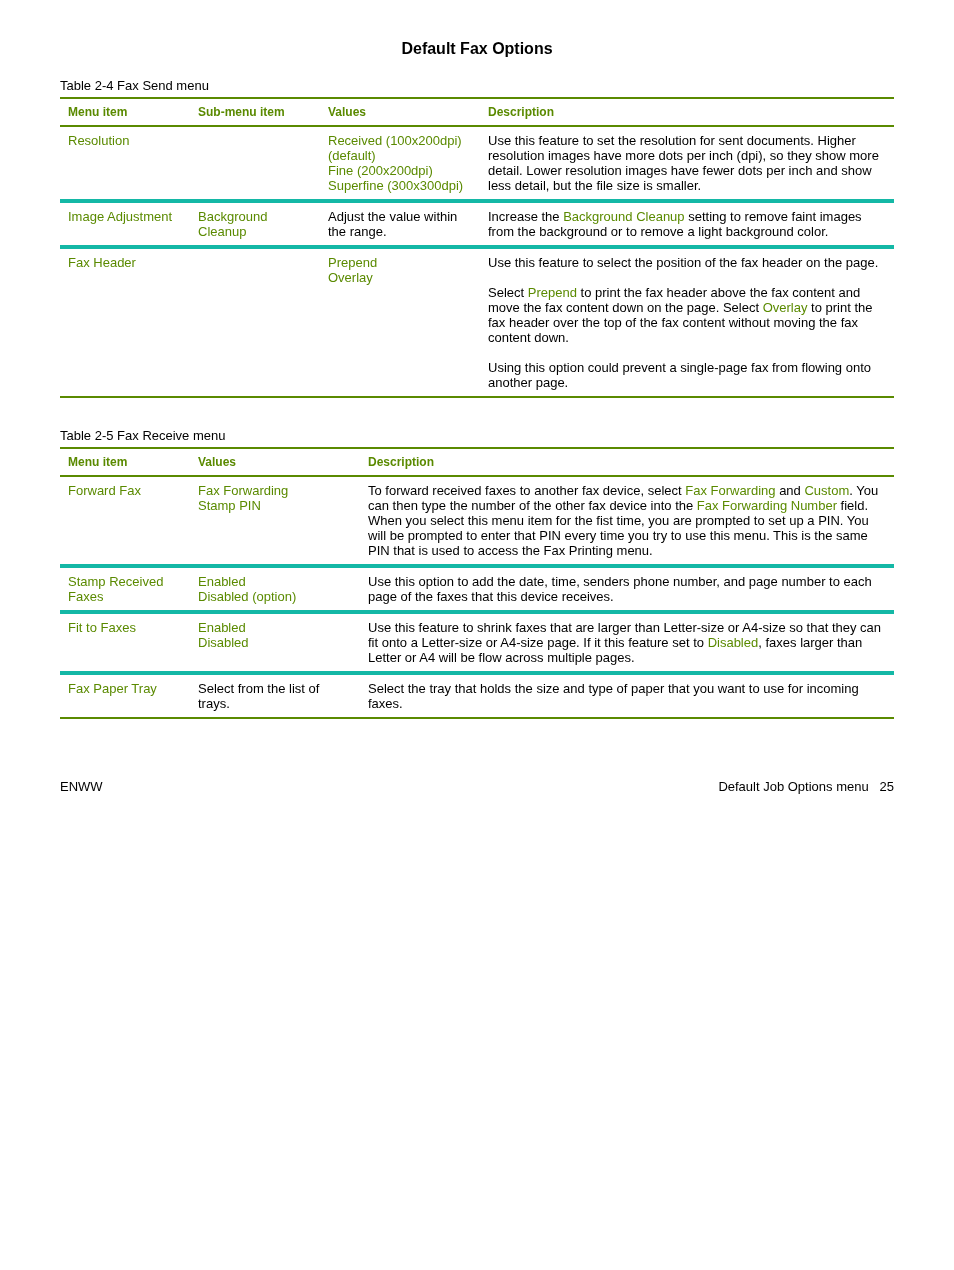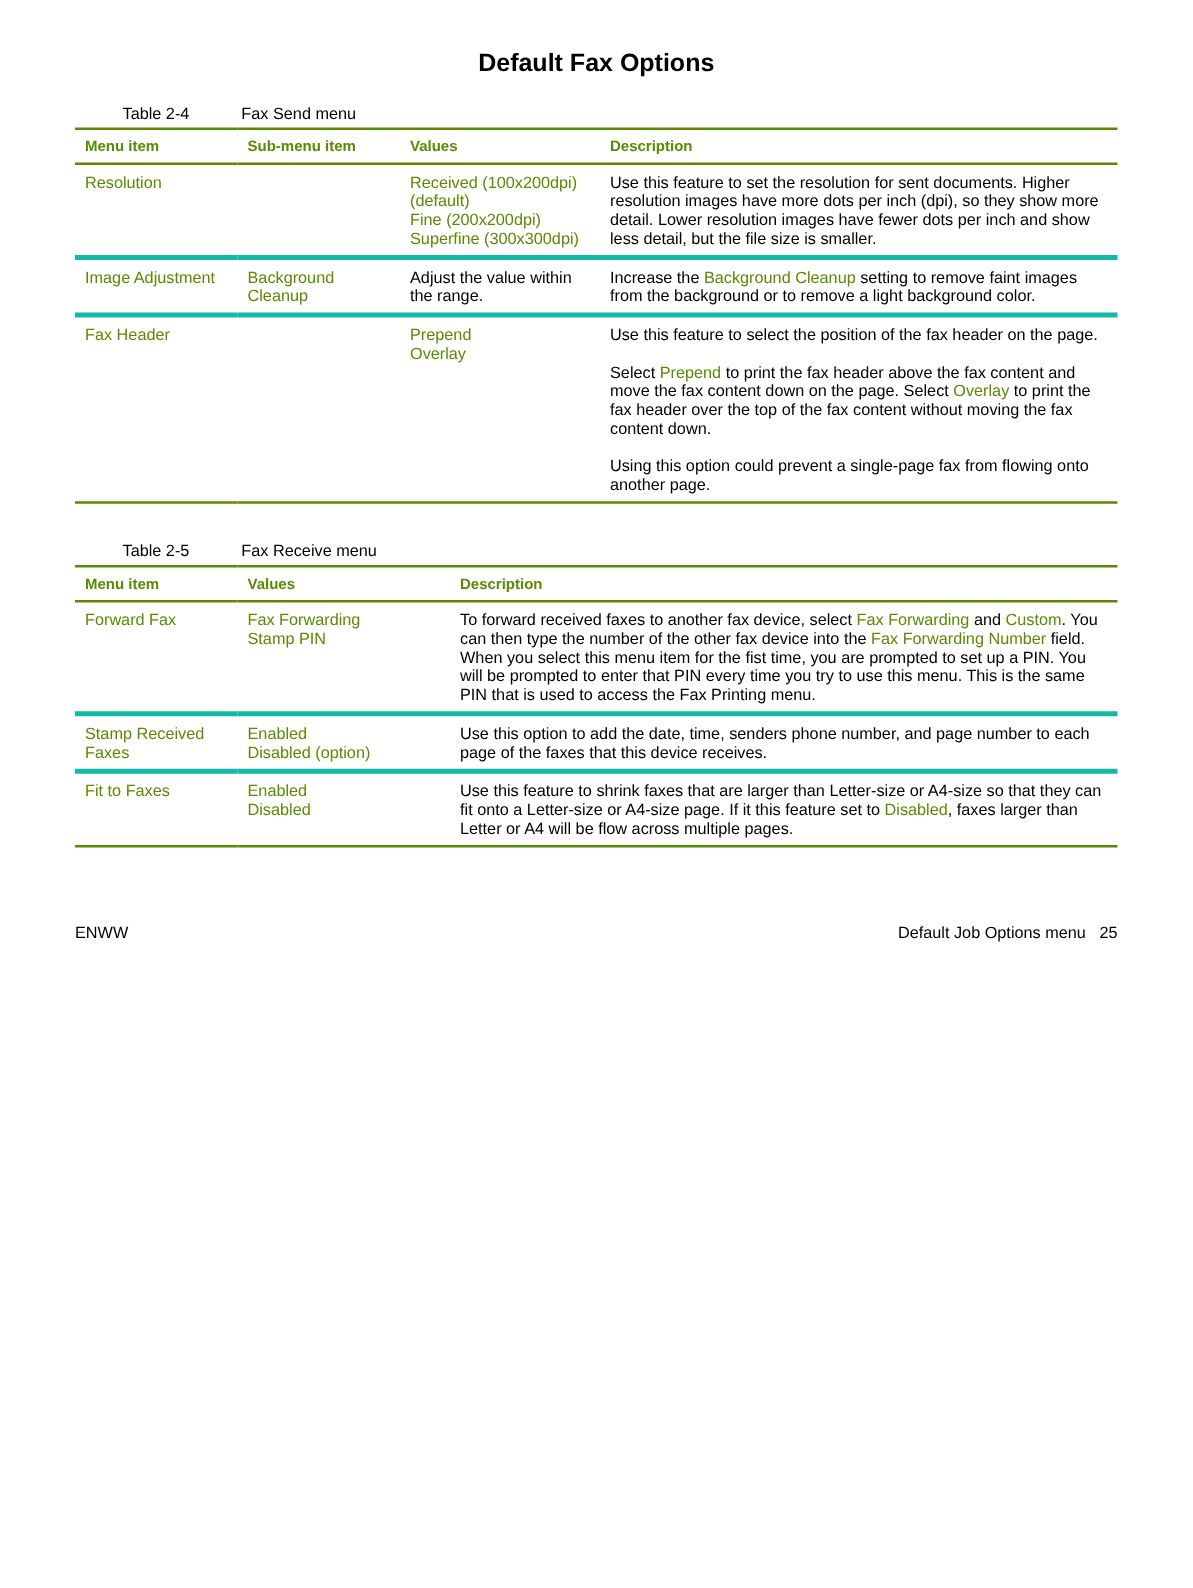--- a/index.html
+++ b/index.html
@@ -6,35 +6,34 @@
     body {
       font-family: Arial, sans-serif;
       font-size: 13px;
       color: #000;
       background: #fff;
       padding: 40px 60px;
       max-width: 954px;
       margin: 0 auto;
     }
     h1 {
-      font-size: 20px;
+      font-size: 16px;
       font-weight: bold;
       text-align: center;
       margin-bottom: 20px;
     }
     .table-label {
       font-size: 13px;
       font-weight: bold;
       color: #5a8a00;
       margin-bottom: 4px;
     }
     .table-label span {
       font-weight: normal;
       color: #000;
-      margin-left: 38px;
     }
     table {
       width: 100%;
       border-collapse: collapse;
       margin-bottom: 30px;
     }
     table thead tr {
       border-top: 2px solid #5a8a00;
       border-bottom: 2px solid #5a8a00;
     }
@@ -136,20 +135,25 @@
       <tr>
         <td class="col-menu2 green">Stamp Received Faxes</td>
         <td class="col-values2"><span class="green">Enabled</span><br><span class="green">Disabled (option)</span></td>
         <td class="col-desc2">Use this option to add the date, time, senders phone number, and page number to each page of the faxes that this device receives.</td>
       </tr>
       <tr>
         <td class="col-menu2 green">Fit to Faxes</td>
         <td class="col-values2"><span class="green">Enabled</span><br><span class="green">Disabled</span></td>
         <td class="col-desc2">Use this feature to shrink faxes that are larger than Letter-size or A4-size so that they can fit onto a Letter-size or A4-size page. If it this feature set to <span class="green">Disabled</span>, faxes larger than Letter or A4 will be flow across multiple pages.</td>
       </tr>
+      <tr>
+        <td class="col-menu2 green">Fax Paper Tray</td>
+        <td class="col-values2"><span>Select from the list of trays.</span></td>
+        <td class="col-desc2">Select the tray that holds the size and type of paper that you want to use for incoming faxes.</td>
+      </tr>
     </tbody>
 </table>
 
 <div class="footer">
   <span>ENWW</span>
   <span>
     <span>Default Job Options menu</span>&nbsp;&nbsp;&nbsp;<span>25</span>
   </span>
 </div>
 

